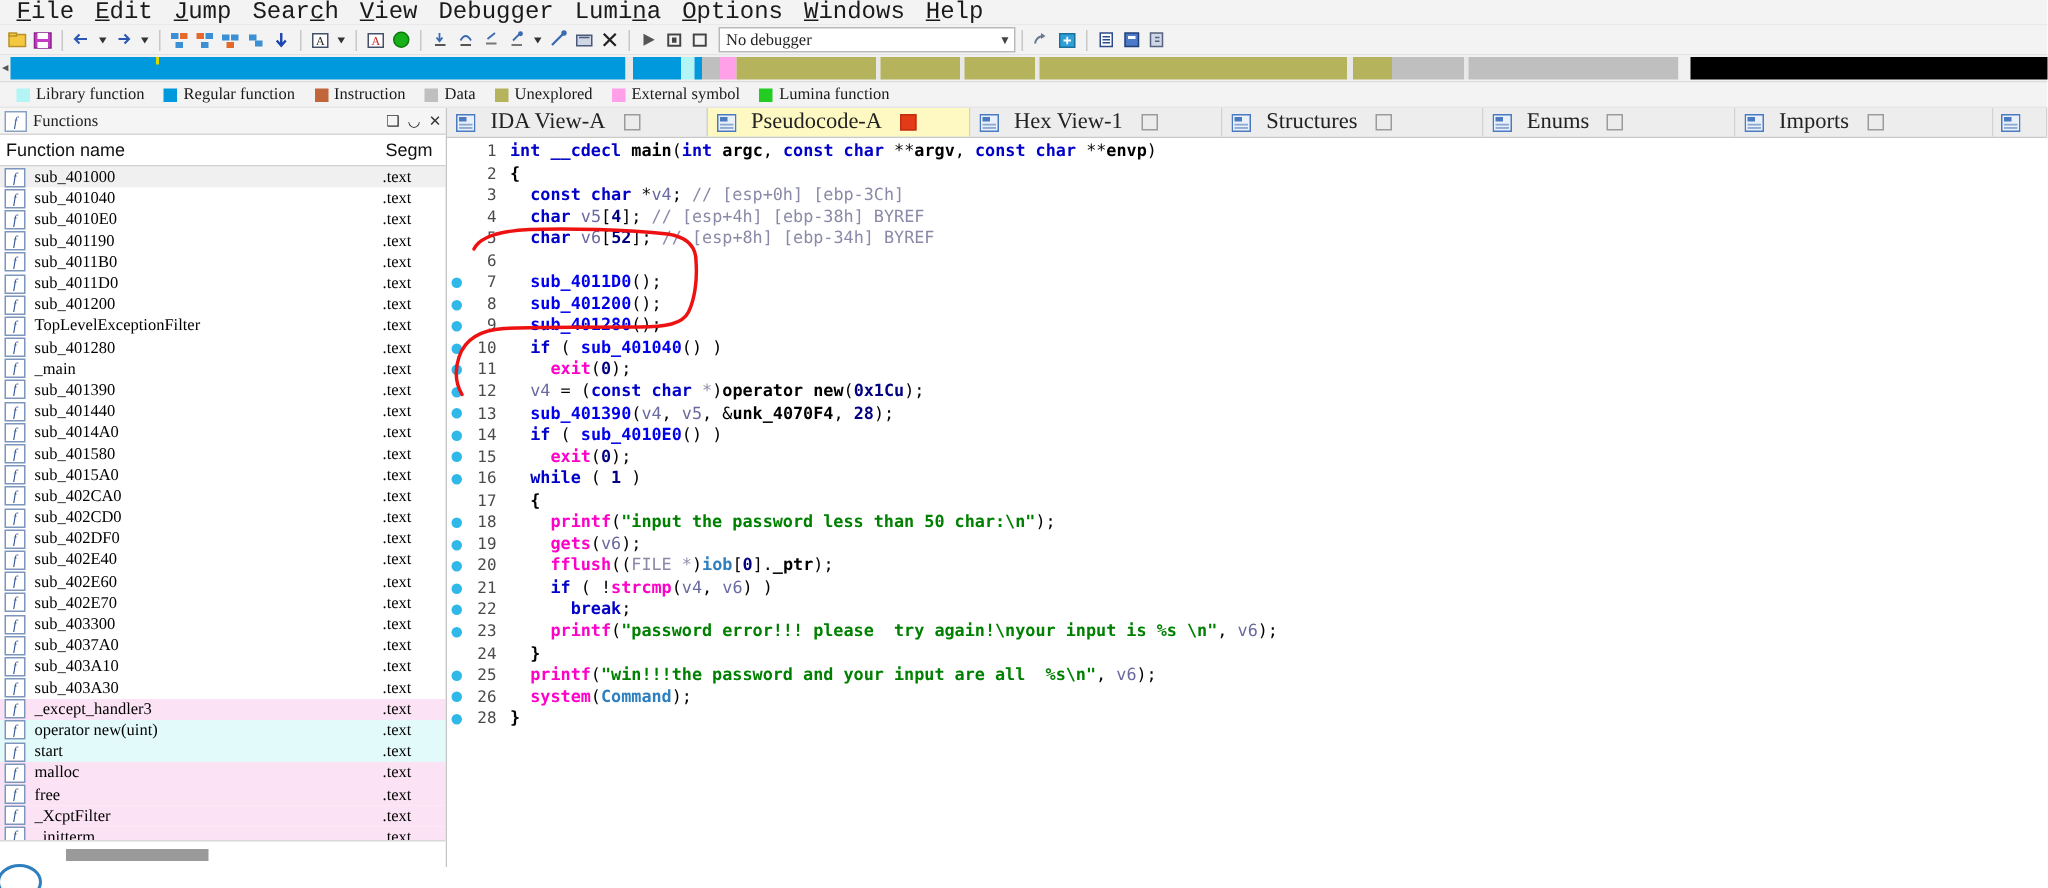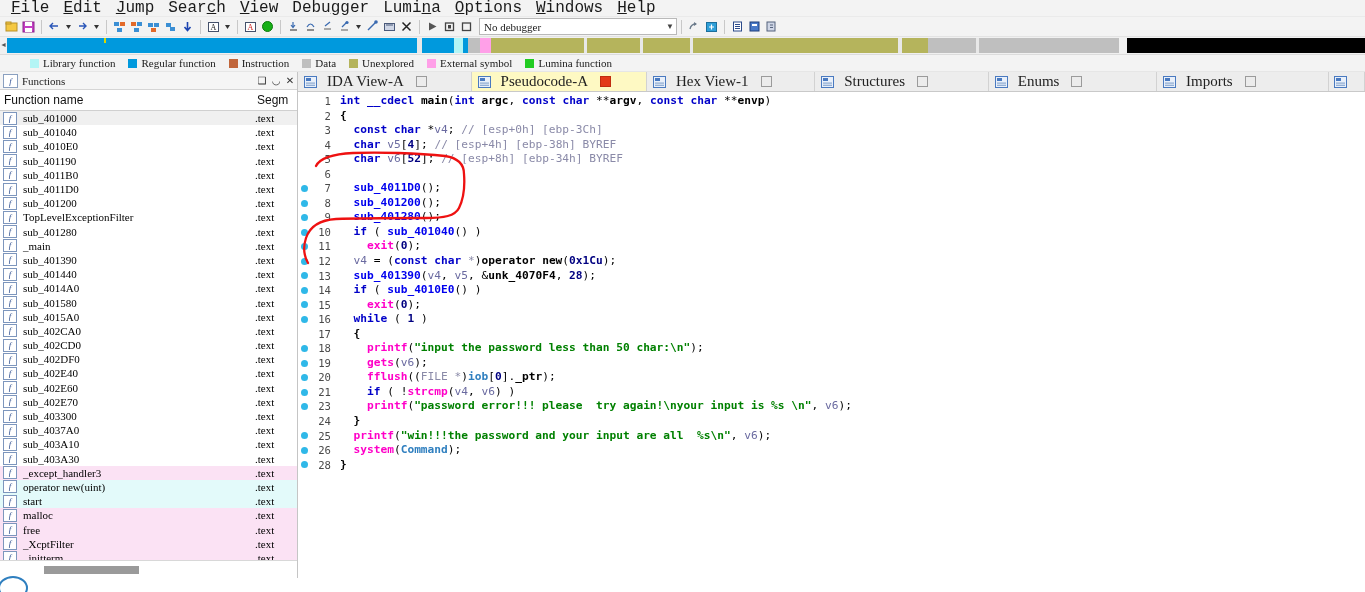--- a/index.html
+++ b/index.html
@@ -47,21 +47,21 @@
   }
   .navarrow{width:12px;display:flex;flex-direction:column;justify-content:center;
     align-items:center;font-size:7px;color:#555;background:#f0f0f0;line-height:5px;}
   .navstrip{flex:1;display:flex;height:15px;margin-top:1px;position:relative;}
   .navseg{height:15px;}
   .navcursor{position:absolute;top:0;width:2px;height:5px;background:#d8d800;}
 
   
   .legend{
     height:16px;display:flex;align-items:center;background:#f3f3f3;
-    padding-left:30px;gap:4px;border-bottom:1px solid #e6e6e6;
+    padding-left:11px;gap:4px;border-bottom:1px solid #e6e6e6;
   }
   .lgitem{display:flex;align-items:center;gap:4px;margin-right:9px;}
   .lgsw{width:9px;height:9px;display:inline-block;}
   .lgtx{font-family:"Liberation Serif", serif;font-size:11px;color:#1a1a1a;white-space:nowrap;}
 
   
   .main{display:flex;height:506px;background:#fff;}
 
   
   .funcpanel{width:297px;display:flex;flex-direction:column;
@@ -681,20 +681,21 @@
             <div class="cline"><span class="bp"><i></i></span><span class="lnum">12</span><span class="ctext">  <span class="var">v4</span> = (<span class="kw">const char</span> <span class="cmt">*</span>)<span class="pl">operator new</span>(<span class="num">0x1Cu</span>);</span></div>
             <div class="cline"><span class="bp"><i></i></span><span class="lnum">13</span><span class="ctext">  <span class="fn">sub_401390</span>(<span class="var">v4</span>, <span class="var">v5</span>, &amp;<span class="pl">unk_4070F4</span>, <span class="num">28</span>);</span></div>
             <div class="cline"><span class="bp"><i></i></span><span class="lnum">14</span><span class="ctext">  <span class="kw">if</span> ( <span class="fn">sub_4010E0</span>() )</span></div>
             <div class="cline"><span class="bp"><i></i></span><span class="lnum">15</span><span class="ctext">    <span class="lib">exit</span>(<span class="num">0</span>);</span></div>
             <div class="cline"><span class="bp"><i></i></span><span class="lnum">16</span><span class="ctext">  <span class="kw">while</span> ( <span class="num">1</span> )</span></div>
             <div class="cline"><span class="bp"></span><span class="lnum">17</span><span class="ctext">  <span class="pl">{</span></span></div>
             <div class="cline"><span class="bp"><i></i></span><span class="lnum">18</span><span class="ctext">    <span class="lib">printf</span>(<span class="str">"input the password less than 50 char:\n"</span>);</span></div>
             <div class="cline"><span class="bp"><i></i></span><span class="lnum">19</span><span class="ctext">    <span class="lib">gets</span>(<span class="var">v6</span>);</span></div>
             <div class="cline"><span class="bp"><i></i></span><span class="lnum">20</span><span class="ctext">    <span class="lib">fflush</span>((<span class="cmt">FILE *</span>)<span class="gl">iob</span>[<span class="num">0</span>].<span class="pl">_ptr</span>);</span></div>
             <div class="cline"><span class="bp"><i></i></span><span class="lnum">21</span><span class="ctext">    <span class="kw">if</span> ( !<span class="lib">strcmp</span>(<span class="var">v4</span>, <span class="var">v6</span>) )</span></div>
+            <div class="cline"><span class="bp"><i></i></span><span class="lnum">22</span><span class="ctext">      <span class="kw">break</span>;</span></div>
             <div class="cline"><span class="bp"><i></i></span><span class="lnum">23</span><span class="ctext">    <span class="lib">printf</span>(<span class="str">"password error!!! please  try again!\nyour input is %s \n"</span>, <span class="var">v6</span>);</span></div>
             <div class="cline"><span class="bp"></span><span class="lnum">24</span><span class="ctext">  <span class="pl">}</span></span></div>
             <div class="cline"><span class="bp"><i></i></span><span class="lnum">25</span><span class="ctext">  <span class="lib">printf</span>(<span class="str">"win!!!the password and your input are all  %s\n"</span>, <span class="var">v6</span>);</span></div>
             <div class="cline"><span class="bp"><i></i></span><span class="lnum">26</span><span class="ctext">  <span class="lib">system</span>(<span class="gl">Command</span>);</span></div>
             <div class="cline"><span class="bp"><i></i></span><span class="lnum">28</span><span class="ctext"><span class="pl">}</span></span></div>
           </div>
 
         <svg class="annot" width="400" height="300">
           <path d="M18 74 C 22 66, 34 62, 55 61 C 80 60, 120 61, 147 64
                    C 160 66, 166 72, 166 82 C 167 95, 165 108, 161 116

